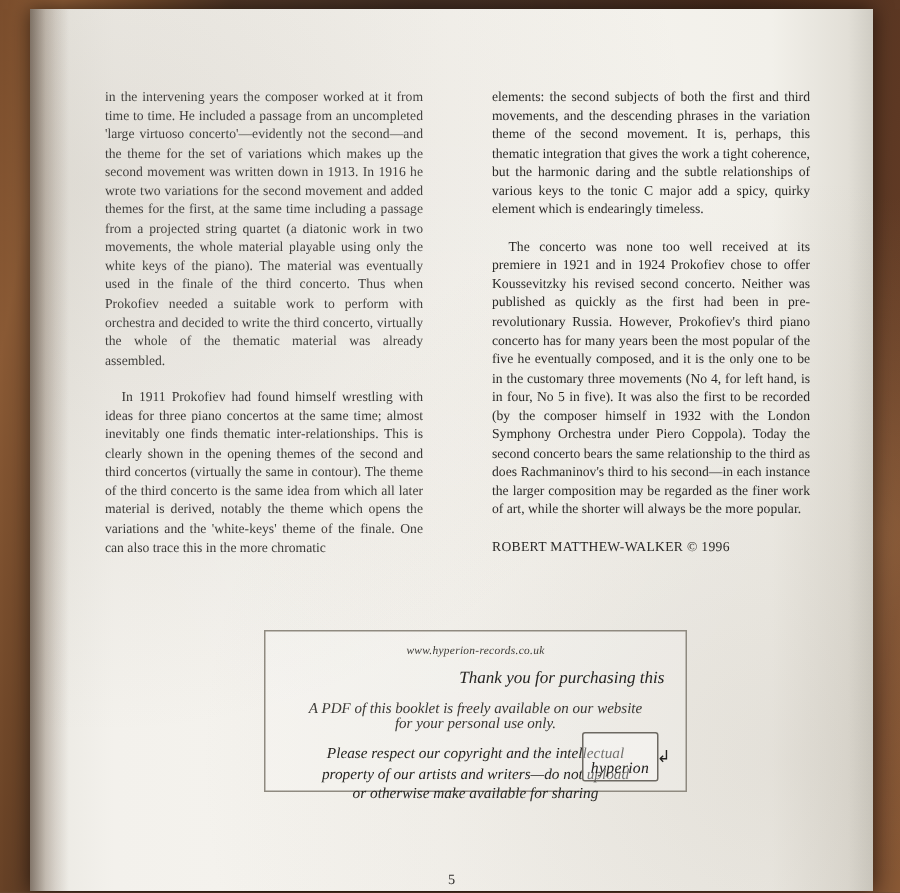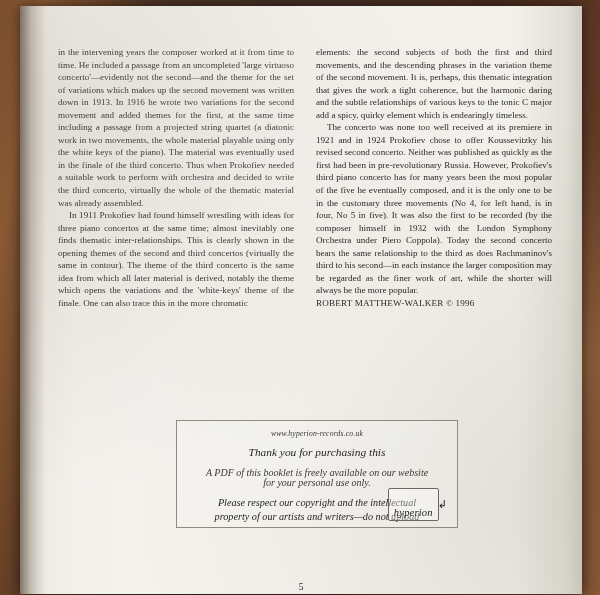--- a/index.html
+++ b/index.html
@@ -73,21 +73,21 @@
     left: 22px;
     top: 16px;
     width: 494px;
     display: flex;
     gap: 22px;
   }
   .col {
     width: 236px;
   }
   .col p {
-    margin: 0;
+    margin: 12px;
     font-size: 9.1px;
     line-height: 12.55px;
     text-align: justify;
     color: #2b2a28;
     text-indent: 0;
     font-family: "Liberation Serif", serif;
   }
   .col p.indent {
     text-indent: 11px;
   }
@@ -124,20 +124,21 @@
     font-style: italic;
     color: #3a3834;
     margin-bottom: 7px;
     letter-spacing: 0.2px;
   }
   #notice .thanks {
     font-size: 11.4px;
     font-style: italic;
     line-height: 15px;
     color: #262522;
+    text-align: right;
   }
   #notice .pdf {
     margin-top: 8px;
     font-size: 10px;
     font-style: italic;
     line-height: 9.6px;
     color: #3a3834;
   }
   #notice .respect {
     margin-top: 9px;
@@ -209,20 +210,21 @@
       <div class="thanks">
         <div>Thank you for purchasing this</div>
       </div>
       <div class="pdf">
         <div>A PDF of this booklet is freely available on our website</div>
         <div>for your personal use only.</div>
       </div>
       <div class="respect">
         <div>Please respect our copyright and the intellectual</div>
         <div>property of our artists and writers—do not upload</div>
+        <div>or otherwise make available for sharing</div>
       </div>
       <div id="logo">
         <span class="logo-box">hyperion</span>
         <span class="swash">↲</span>
       </div>
     </div>
 
     <div id="folio">5</div>
 
   </div>

